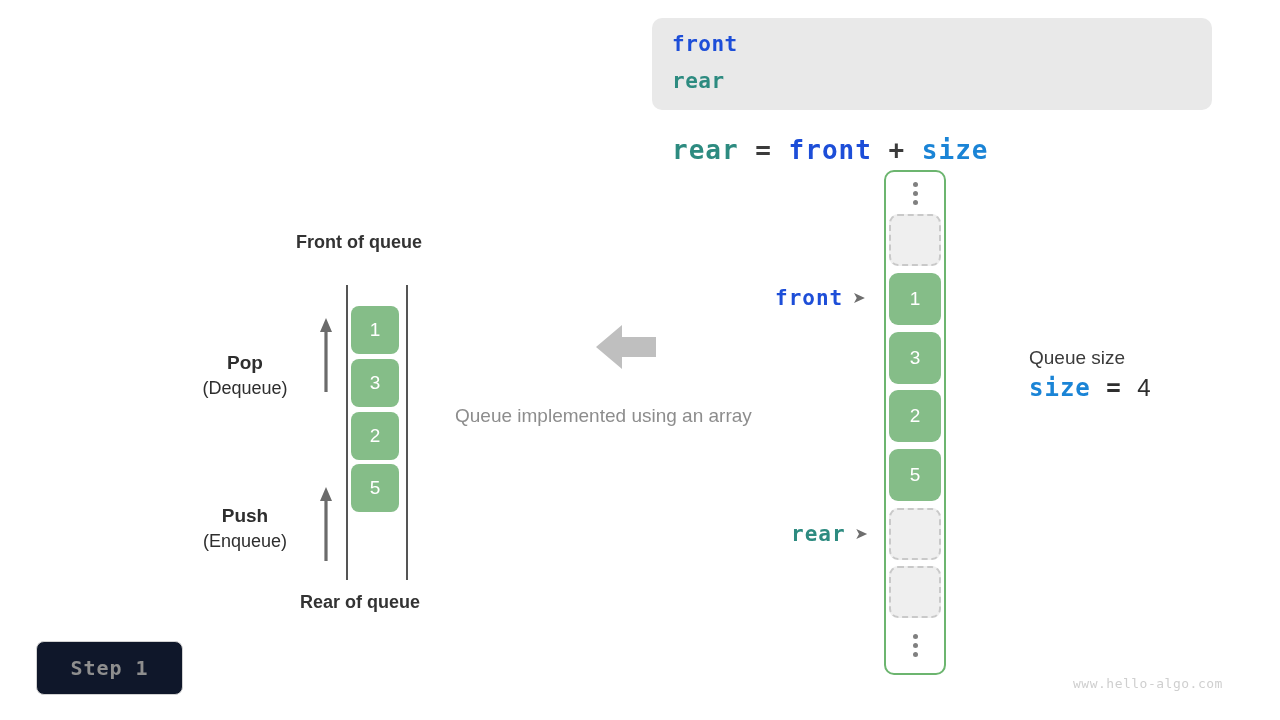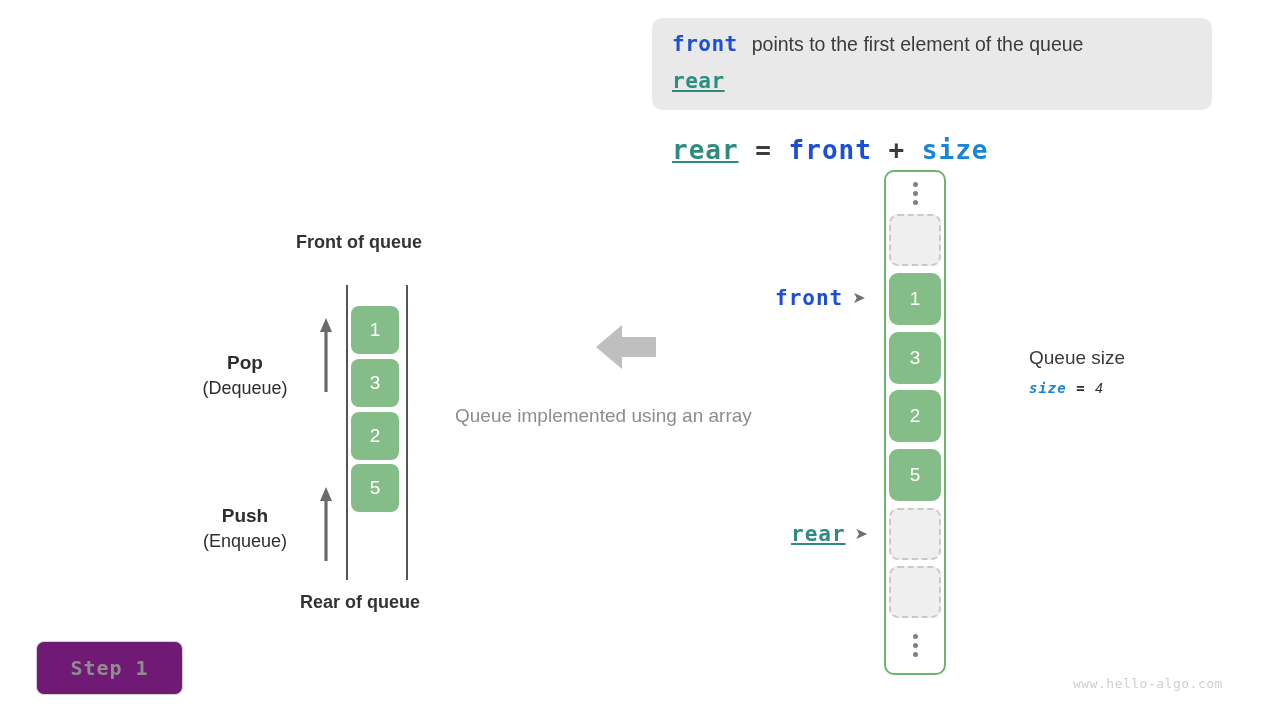--- a/index.html
+++ b/index.html
@@ -32,21 +32,21 @@
     display: flex;
     align-items: baseline;
     height: 37px;
     white-space: nowrap;
   }
   .mono {
     font-family: "DejaVu Sans Mono", "Liberation Mono", monospace;
     font-weight: bold;
   }
   .kw-front { color: #1d4ed8; }
-  .kw-rear  { color: #2d8b80; text-decoration: underline; }
+  .kw-rear  { color: #2d8b80; }
   .kw-size  { color: #1a84d6; }
   .info-kw {
     font-size: 21px;
     letter-spacing: 0.5px;
   }
   .info-txt {
     font-size: 19.5px;
     color: #3b3b3b;
     margin-left: 14px;
   }
@@ -198,36 +198,35 @@
     left: 1029px;
     top: 344px;
     white-space: nowrap;
   }
   #queue-size-title {
     font-size: 19px;
     color: #3b3b3b;
     line-height: 28px;
   }
   #queue-size-expr {
-    font-size: 14px;
+    font-size: 24px;
     letter-spacing: 1px;
     line-height: 32px;
     color: #2e2e2e;
-    font-style: italic;
   }
 
   
   #step-badge {
     left: 36px;
     top: 641px;
     width: 145px;
     height: 52px;
     border: 1.5px solid #d2d2d2;
     border-radius: 8px;
-    background: #701a75;
+    background: #0f172a;
     display: flex;
     align-items: center;
     justify-content: center;
     color: #8e8e8e;
     font-size: 20px;
     letter-spacing: 1px;
   }
   #watermark {
     left: 1073px;
     top: 676px;
@@ -237,21 +236,20 @@
     letter-spacing: 0.5px;
     white-space: nowrap;
   }
 </style>
 </head>
 <body>
 
 <div class="abs" id="info-box">
   <div class="info-line">
     <span class="mono info-kw kw-front">front</span>
-    <span class="info-txt">points to the first element of the queue</span>
   </div>
   <div class="info-line">
     <span class="mono info-kw kw-rear">rear</span>
   </div>
 </div>
 
 <div class="abs mono" id="formula">
   <span class="kw-rear">rear</span><span class="op">&nbsp;</span><span class="op">=</span><span class="op">&nbsp;</span><span class="kw-front">front</span><span class="op">&nbsp;</span><span class="op">+</span><span class="op">&nbsp;</span><span class="kw-size">size</span>
 </div>
 

